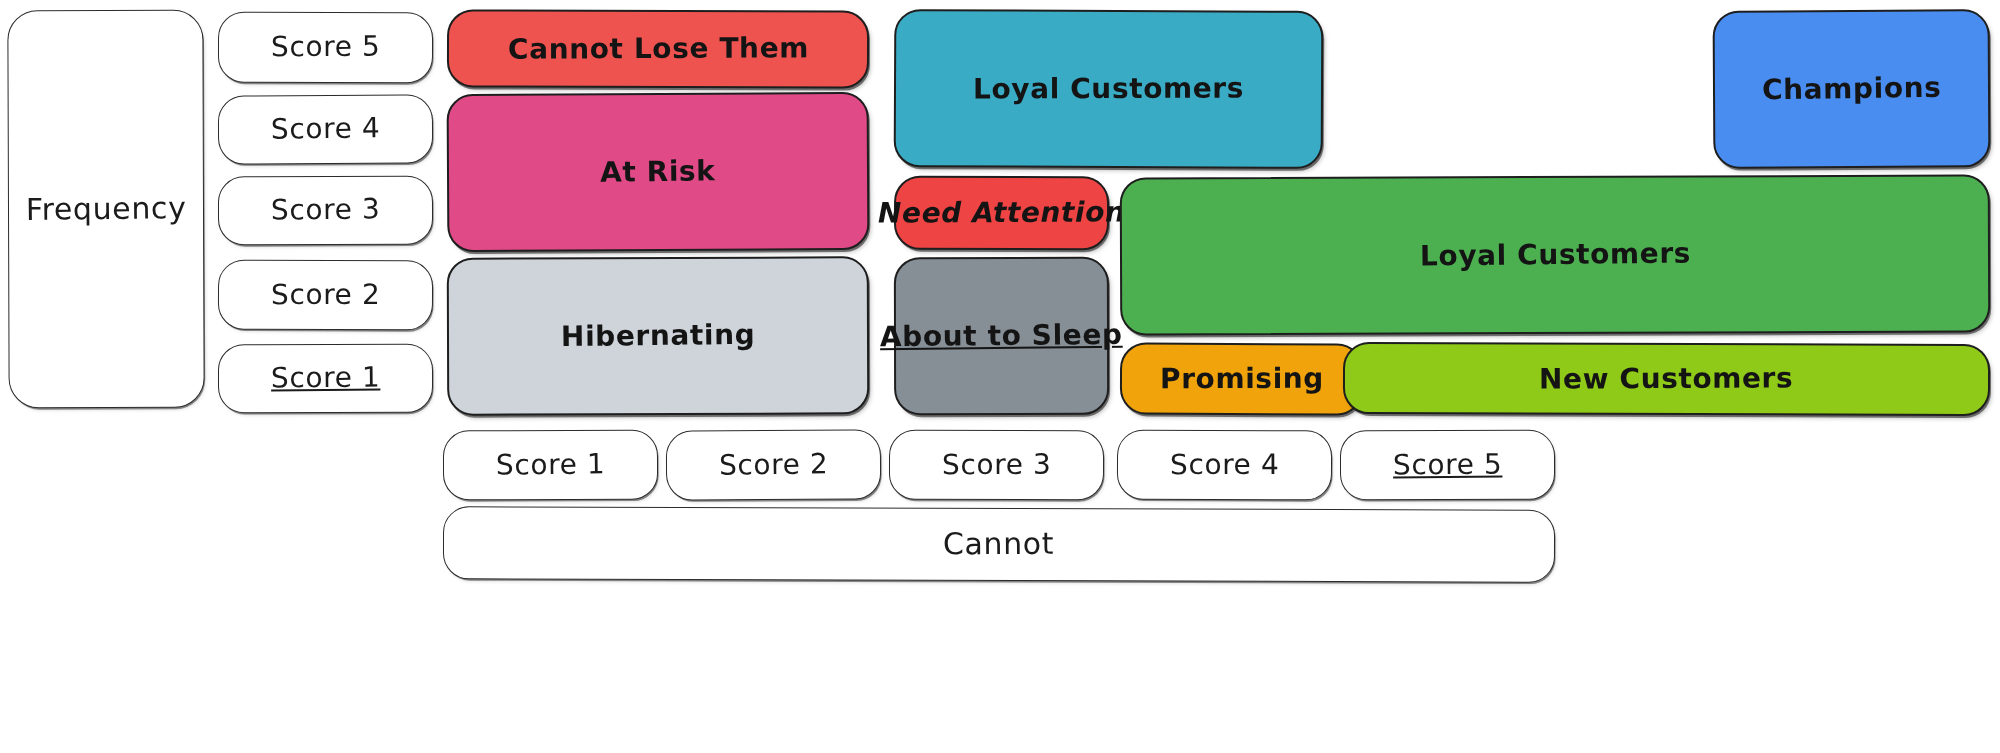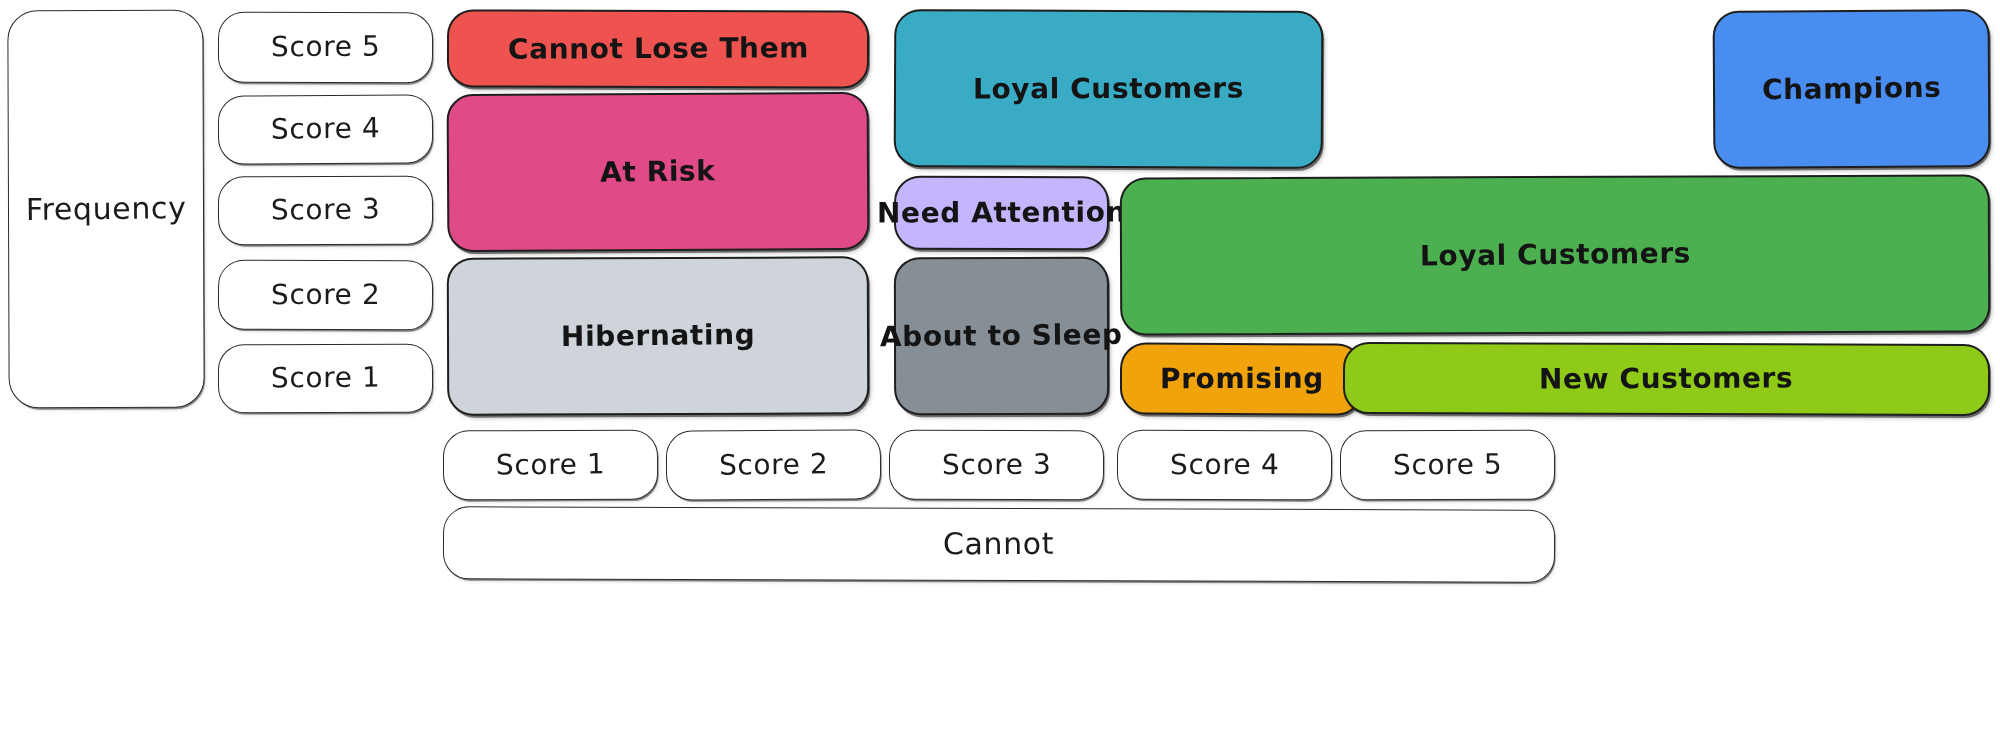--- a/index.html
+++ b/index.html
@@ -67,21 +67,21 @@
 
   .axis-label {
     font-size: 30px;
   }
 
   
   .r1 { transform: rotate(-0.20deg); }
   .r2 { transform: rotate(0.18deg);  }
   .r3 { transform: rotate(-0.32deg); }
   .r4 { transform: rotate(0.26deg);  }
-  .r5 { transform: rotate(-0.12deg); }
+  .r5 { transform: rotate(-0.12deg); text-decoration: underline; }
 </style>
 </head>
 <body>
 
 <div id="stage">
 
   <div class="box plain axis-label r1" style="left:8px; top:10px; width:196px; height:398px; border-radius:30px;">
     <span class="lbl">Frequency</span>
   </div>
 
@@ -110,21 +110,21 @@
   </div>
 
   <div class="box filled r1" id="seg2" style="left: 447px; top: 257px; width: 422px; height: 158px; background: rgb(206, 212, 218); color: rgb(20, 20, 20);">
     <span class="lbl">Hibernating</span>
   </div>
 
   <div class="box filled r4" id="seg3" style="left: 894px; top: 10px; width: 429px; height: 158px; background: rgb(58, 171, 196); color: rgb(20, 20, 20);">
     <span class="lbl">Loyal Customers</span>
   </div>
 
-  <div class="box filled r2" id="seg4" style="left: 894px; top: 176px; width: 215px; height: 74px; background: #c4b5fd; color: rgb(20, 20, 20);">
+  <div class="box filled r2" id="seg4" style="left: 894px; top: 176px; width: 215px; height: 74px; background: #ef4444; color: rgb(20, 20, 20); font-style: italic;">
     <span class="lbl">Need Attention</span>
   </div>
 
   <div class="box filled r5" id="seg5" style="left: 894px; top: 257px; width: 215px; height: 158px; background: rgb(134, 142, 150); color: rgb(20, 20, 20);">
     <span class="lbl">About to Sleep</span>
   </div>
 
   <div class="box filled r3" id="seg6" style="left: 1713px; top: 10px; width: 277px; height: 158px; background: rgb(74, 141, 240); color: rgb(20, 20, 20);">
     <span class="lbl">Champions</span>
   </div>

